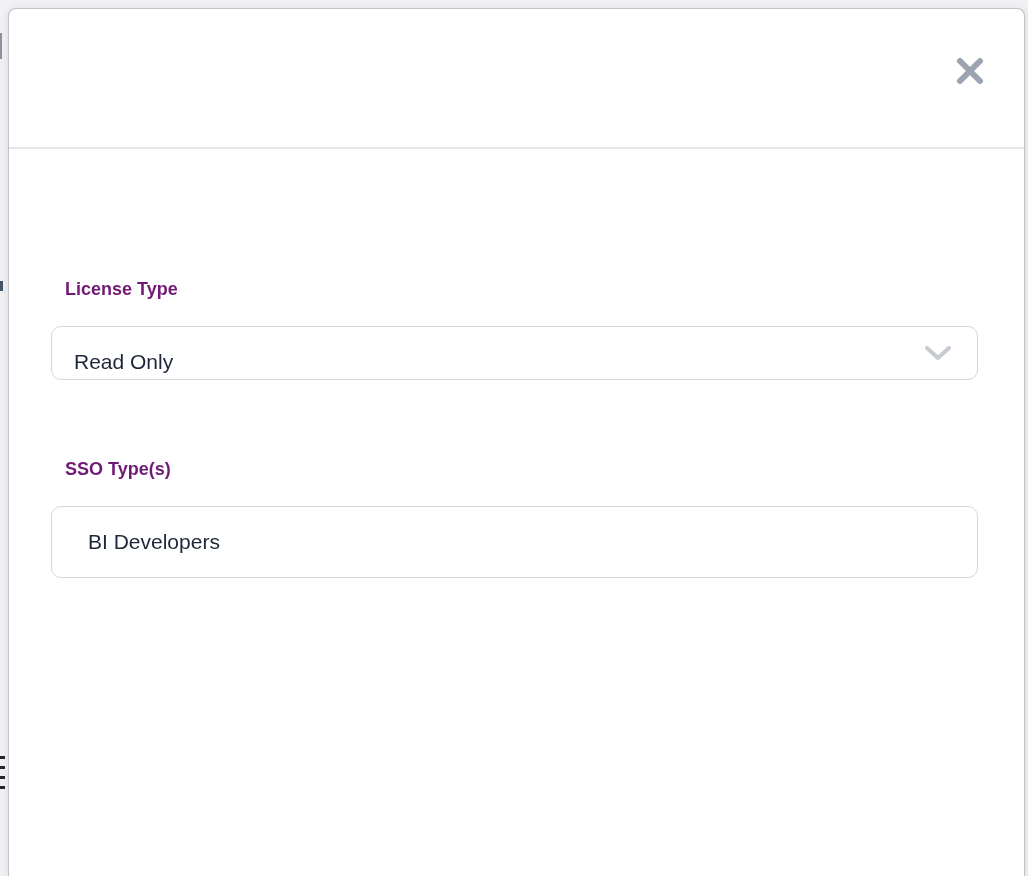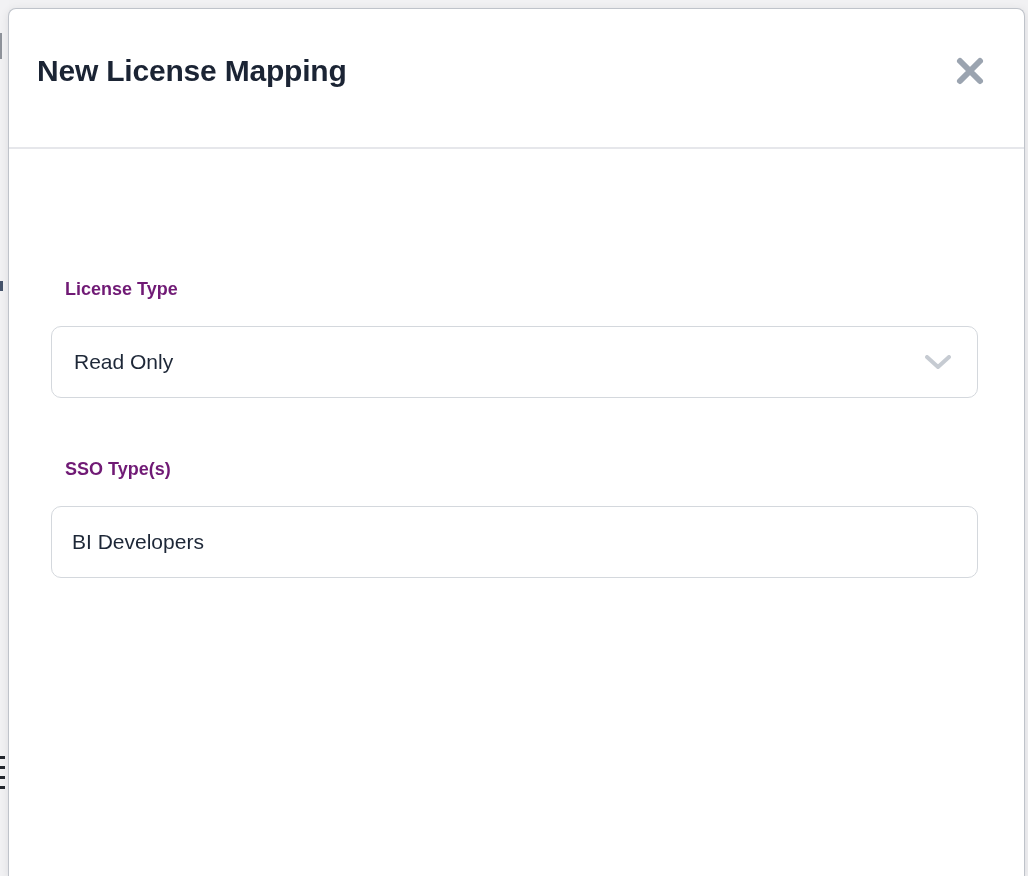--- a/index.html
+++ b/index.html
@@ -68,42 +68,42 @@
 
   .field-label {
     position: absolute; left: 56px;
     font-size: 18px; line-height: 24px; font-weight: 700;
     color: #701a75;
   }
   .label-license { top: 268px; }
   .label-sso { top: 448px; }
 
   .control {
-    position: absolute; left: 42px; width: 927px; height: 72px;
+    position: absolute; left: 42px; width: 927px; height: 54px;
     background: #ffffff;
     border: 1px solid #d4d8dd;
     border-radius: 10px;
   }
   .select-box { top: 317px; cursor: pointer; }
   .control-text {
     position: absolute; left: 22px; top: 0; height: 70px;
     display: flex; align-items: center;
     font-size: 21px; color: #1d2737;
   }
   .chevron {
     position: absolute; right: 26px; top: 50%; margin-top: -7px;
     width: 26px; height: 15px;
   }
 
   .text-input {
     position: absolute; left: 42px; top: 497px; width: 927px; height: 72px;
     background: #ffffff;
     border: 1px solid #d4d8dd;
     border-radius: 10px;
-    padding: 0 20px;
+    padding: 0 36px;
     font-family: "Liberation Sans", sans-serif;
     font-size: 21px; color: #1d2737;
     outline: none;
   }
 
   .help-text {
     position: absolute; left: 42px; top: 588px; width: 852px;
     font-size: 21px; line-height: 40px;
     color: #6d7989;
   }
@@ -116,21 +116,20 @@
   <div class="backdrop-mark-blue"></div>
   <div class="backdrop-dash d1"></div>
   <div class="backdrop-dash d2"></div>
   <div class="backdrop-dash d3"></div>
   <div class="backdrop-dash d4"></div>
 </div>
 
 <div class="modal">
 
   <div class="modal-header">
-    <h1 class="modal-title">New License Mapping</h1>
     <button class="close-btn" aria-label="Close">
       <span>
         <svg width="30" height="30" viewBox="0 0 30 30">
           <path d="M5 5 L25 25 M25 5 L5 25" stroke="#9ba4b0" stroke-width="6" stroke-linecap="round" fill="none"></path>
         </svg>
       </span>
     </button>
   </div>
 
   <div class="header-divider"></div>

